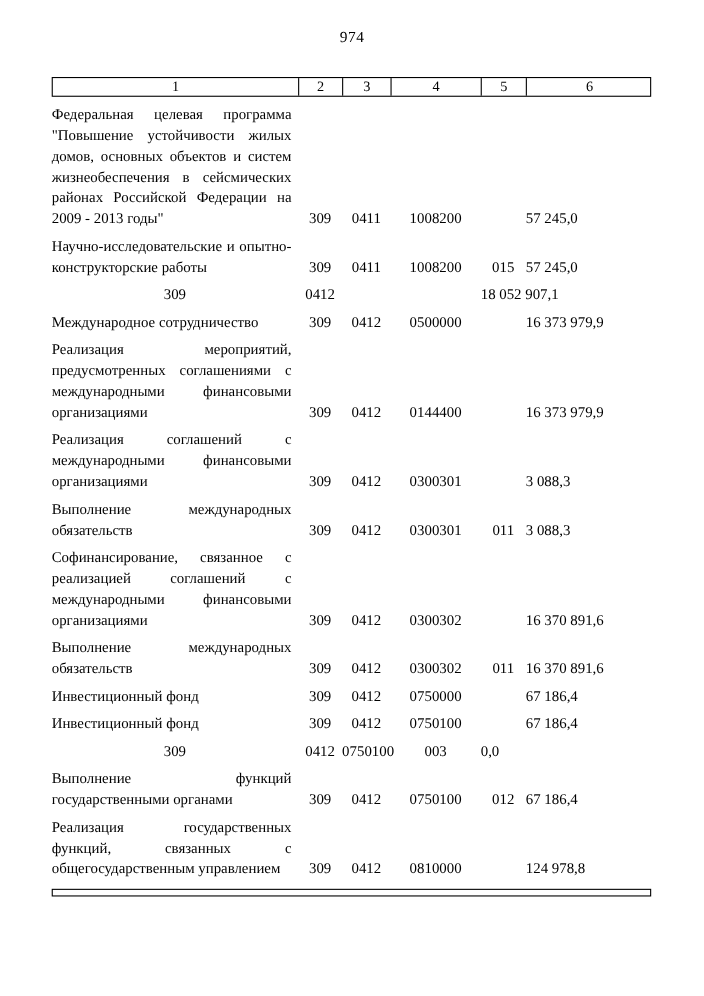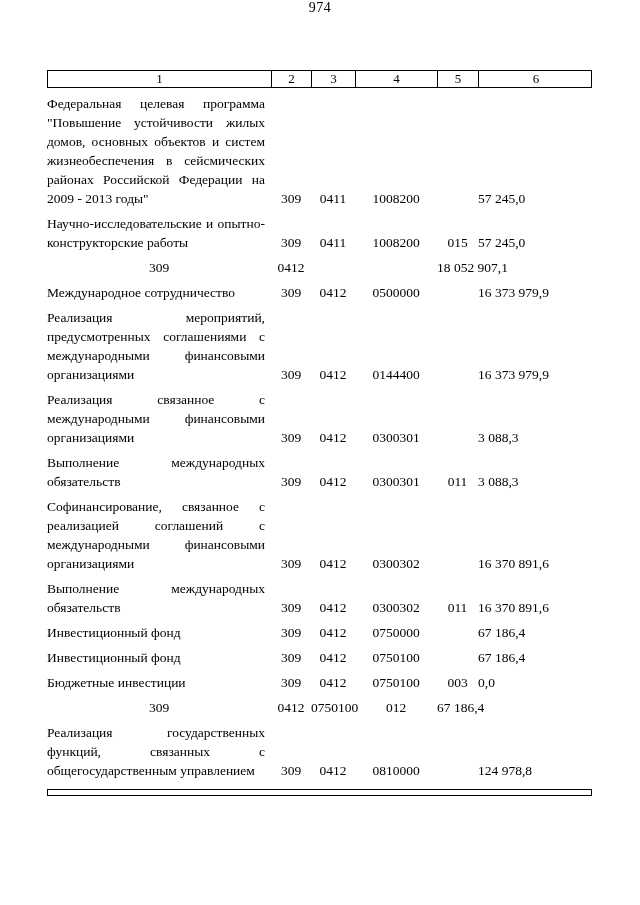--- a/index.html
+++ b/index.html
@@ -5,20 +5,21 @@
   * { margin:0; padding:0; box-sizing:border-box; }
   html,body { background:#ffffff; }
   body {
     width:640px; height:905px;
     font-family:"Liberation Serif", serif;
     color:#000;
     position:relative;
     overflow:hidden;
   }
   .page-number {
+    padding-top:27px;
     text-align:center;
     font-size:14px;
     letter-spacing:0.5px;
   }
   .budget-table {
     position:absolute;
     left:47px;
     top:70px;
     width:545px;
   }
@@ -121,21 +122,21 @@
   <div class="grid-row body-row">
     <div class="cell cell-name">Реализация мероприятий, предусмотренных соглашениями с международными финансовыми организациями</div>
     <div class="cell cell-code">309</div>
     <div class="cell cell-code">0412</div>
     <div class="cell cell-code">0144400</div>
     <div class="cell cell-code"></div>
     <div class="cell cell-amount">16 373 979,9</div>
   </div>
 
   <div class="grid-row body-row">
-    <div class="cell cell-name">Реализация связанное с международными финансовыми организациями</div>
+    <div class="cell cell-name">Реализация соглашений с международными финансовыми организациями</div>
     <div class="cell cell-code">309</div>
     <div class="cell cell-code">0412</div>
     <div class="cell cell-code">0300301</div>
     <div class="cell cell-code"></div>
     <div class="cell cell-amount">3 088,3</div>
   </div>
 
   <div class="grid-row body-row">
     <div class="cell cell-name">Выполнение международных обязательств</div>
     <div class="cell cell-code">309</div>
@@ -175,29 +176,29 @@
   <div class="grid-row body-row">
     <div class="cell cell-name">Инвестиционный фонд</div>
     <div class="cell cell-code">309</div>
     <div class="cell cell-code">0412</div>
     <div class="cell cell-code">0750100</div>
     <div class="cell cell-code"></div>
     <div class="cell cell-amount">67 186,4</div>
   </div>
 
   <div class="grid-row body-row">
-    <div class="cell cell-name">Бюджетные инвестиции</div>
     <div class="cell cell-code">309</div>
     <div class="cell cell-code">0412</div>
     <div class="cell cell-code">0750100</div>
     <div class="cell cell-code">003</div>
     <div class="cell cell-amount">0,0</div>
   </div>
 
   <div class="grid-row body-row">
+    <div class="cell cell-name">Выполнение функций государственными органами</div>
     <div class="cell cell-code">309</div>
     <div class="cell cell-code">0412</div>
     <div class="cell cell-code">0750100</div>
     <div class="cell cell-code">012</div>
     <div class="cell cell-amount">67 186,4</div>
   </div>
 
   <div class="grid-row body-row">
     <div class="cell cell-name">Реализация государственных функций, связанных с общегосударственным управлением</div>
     <div class="cell cell-code">309</div>

